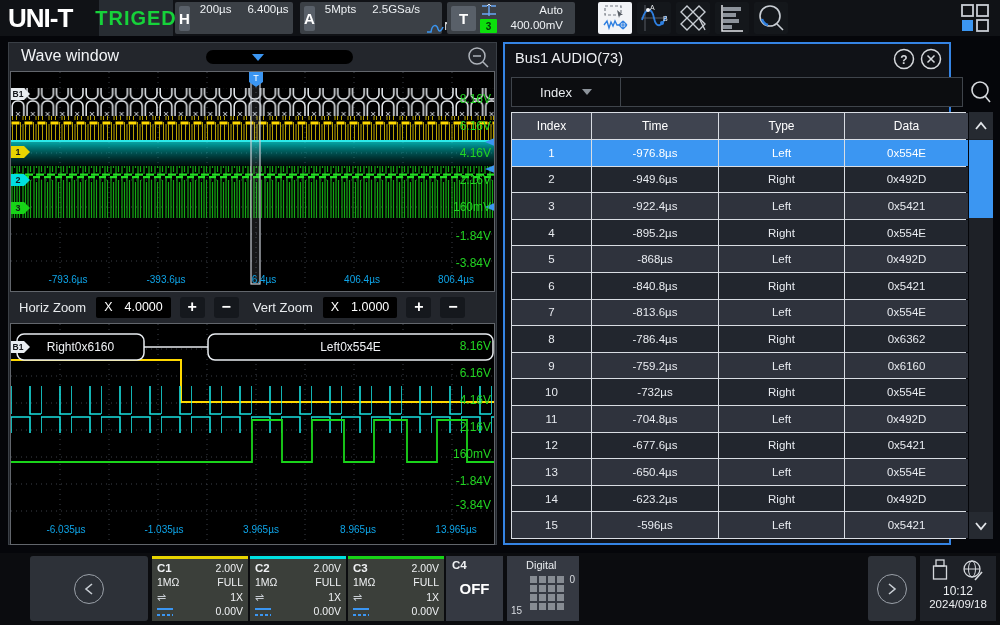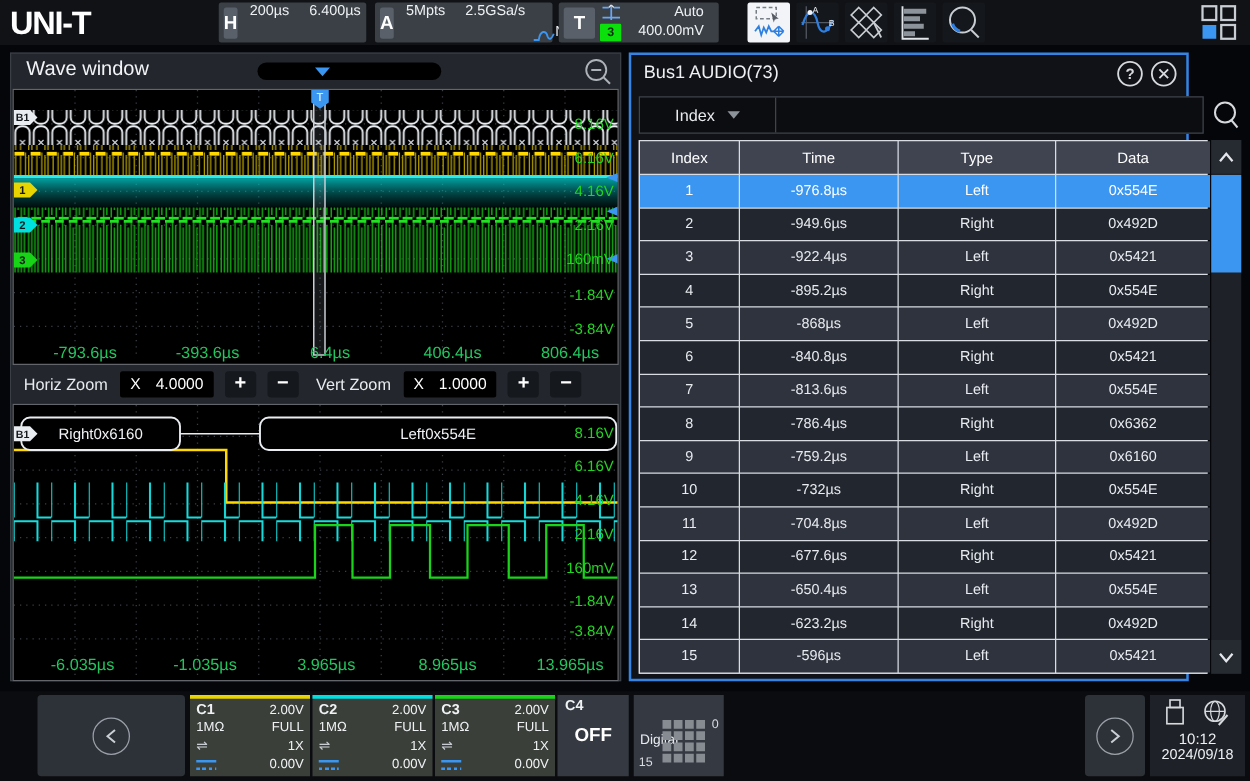--- a/index.html
+++ b/index.html
@@ -37,21 +37,21 @@
   .wave-head { position:absolute; left:0; top:0; width:100%; height:28px; }
   .wave-title { position:absolute; left:12px; top:4px; font-size:16px; color:#f2f4f7; }
   .delay-bar { position:absolute; left:197px; top:7px; width:147px; height:14px; background:#000; border-radius:7px; }
   .delay-tri { position:absolute; left:46px; top:4px; width:0; height:0;
                border-left:6px solid transparent; border-right:6px solid transparent; border-top:7px solid #3b96f2; }
   .wave-zoomout { position:absolute; right:6px; top:3px; }
   .wave-area { position:absolute; left:1px; background:#000; border:1px solid #62666c; width:485px; overflow:hidden; }
   .wave-main { top:28px; height:221px; }
   .wave-zoom { top:280px; height:222px; }
   .vlabel { position:absolute; right:3px; font-size:12px; color:#22d422; line-height:12px; }
-  .tlabel { position:absolute; font-size:13px; color:#22c55e; transform:translateX(-50%); white-space:nowrap; }
+  .tlabel { position:absolute; font-size:10px; color:#0ea5e9; transform:translateX(-50%); white-space:nowrap; }
   .frame-label { position:absolute; font-size:12px; color:#f0f2f5; display:flex; align-items:center; justify-content:center; }
 
   .zoomctl { position:absolute; left:0; top:249px; width:100%; height:30px; background:#23262c;
              display:flex; align-items:center; font-size:13px; color:#e8ebee; }
   .zc-label { margin-left:10px; }
   .zc-box { background:#000; border-radius:2px; height:21px; display:flex; align-items:center;
             font-size:12.5px; color:#fff; padding:0 8px; gap:12px; margin-left:10px; }
   .zc-btn { width:25px; height:21px; background:#15181d; border-radius:3px; color:#fff;
             font-size:16px; font-weight:bold; display:flex; align-items:center; justify-content:center; margin-left:9px; }
 
@@ -88,37 +88,38 @@
             padding:1px 5px; display:flex; flex-direction:column; justify-content:space-evenly; }
   .chrow { display:flex; justify-content:space-between; align-items:center; font-size:10.5px; line-height:13px; color:#f0f2f4; }
   .chname { font-size:11.5px; font-weight:bold; }
   .coup-ic { color:#c9ced4; font-size:11px; line-height:10px; }
   .off-ic { width:16px; height:8px; border-top:2px solid #3b96f2;
             background:repeating-linear-gradient(90deg,#3b96f2 0 3px, transparent 3px 5px);
             background-size:100% 2px; background-position:0 4px; background-repeat:no-repeat; }
   .c4card { position:absolute; left:446px; top:3px; width:57px; height:65px; background:#353942; padding:3px 6px; }
   .c4off { margin-top:8px; text-align:center; font-size:15px; font-weight:bold; color:#fff; }
   .digcard { position:absolute; left:507px; top:3px; width:72px; height:65px; background:#353942; position:absolute; }
-  .dig-label { position:absolute; left:5px; top:3px; font-size:11px; color:#e8ebee;margin-top:27px; }
+  .dig-label { position:absolute; left:19px; top:3px; font-size:11px; color:#e8ebee; }
   .dig-grid { position:absolute; left:23px; top:20px; display:grid; grid-template-columns:repeat(4,7px); grid-auto-rows:7px; gap:2px; }
   .dig-grid span { background:#878c93; }
   .dig-0 { position:absolute; right:4px; top:18px; font-size:10px; color:#d8dbe0; }
   .dig-15 { position:absolute; left:4px; bottom:5px; font-size:10px; color:#d8dbe0; }
   .status { position:absolute; left:920px; top:3px; width:76px; height:65px; background:#1e2127; padding-top:3px; }
   .st-icons { display:flex; justify-content:center; gap:14px; }
   .st-time { text-align:center; font-size:12px; color:#eef0f3; margin-top:3px; }
   .st-date { text-align:center; font-size:11.5px; color:#eef0f3; }
 </style>
 </head>
 <body>
 
 <div id="app">
 
   <div class="topbar">
     <div class="logo">UNI-T</div>
+    <div class="trig-chip">TRIGED</div>
 
     <div class="module mod-h">
       <div class="mod-letter">H</div>
       <div class="mod-col">
         <div class="mod-row">200µs</div>
         <div class="mod-div"></div>
         <div class="mod-row">6.400µs</div>
       </div>
     </div>
 

